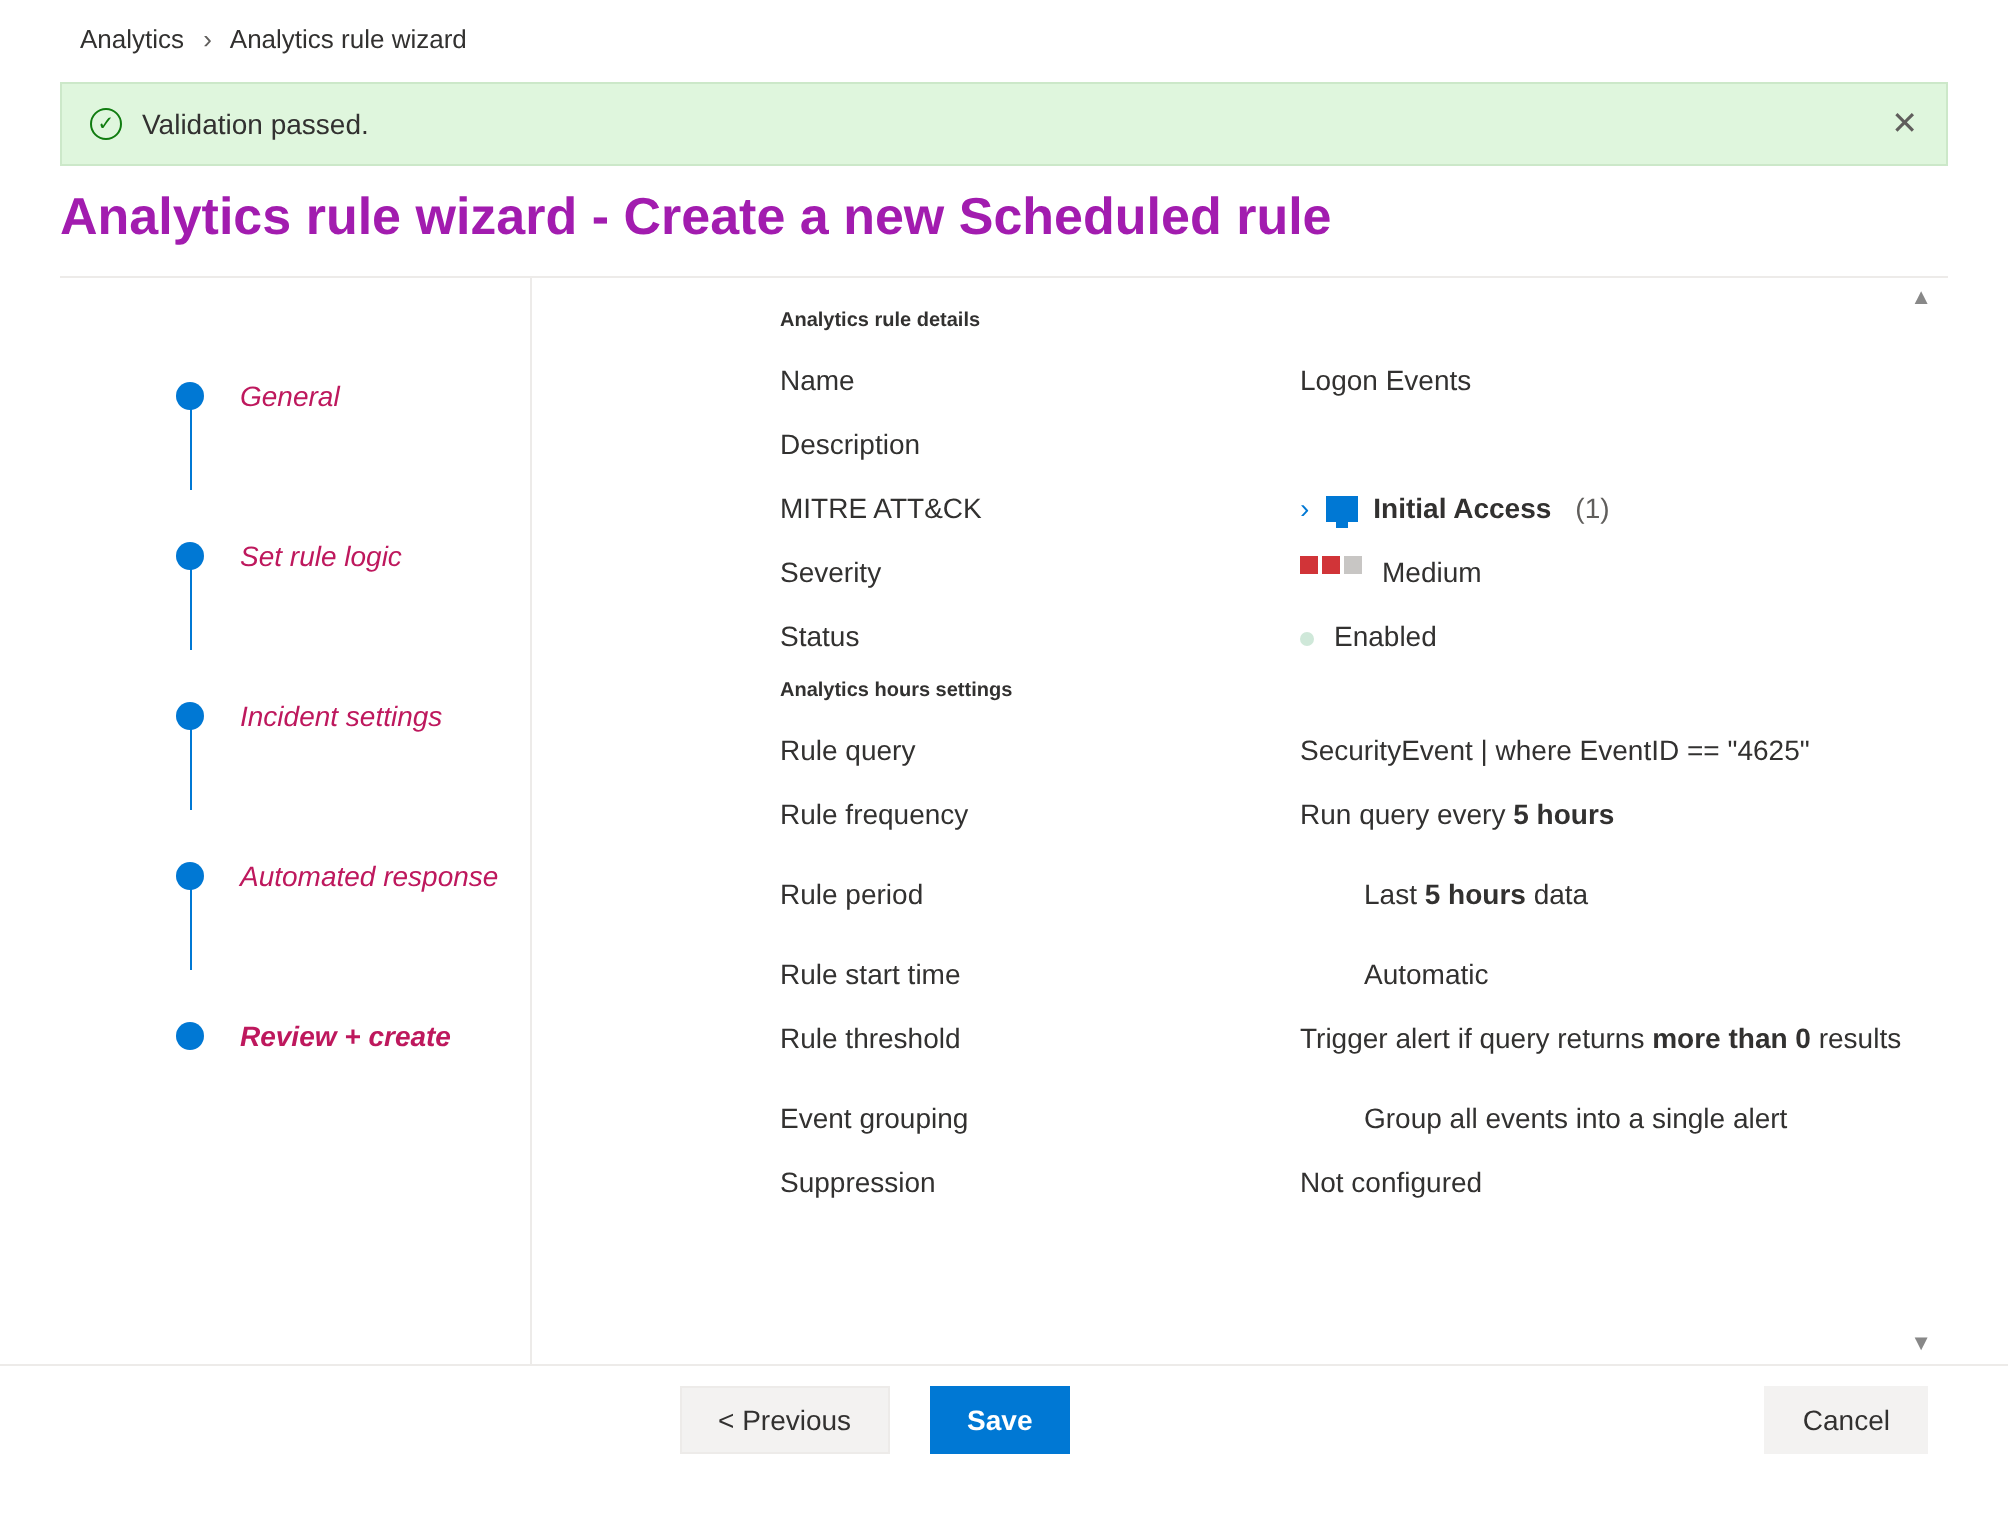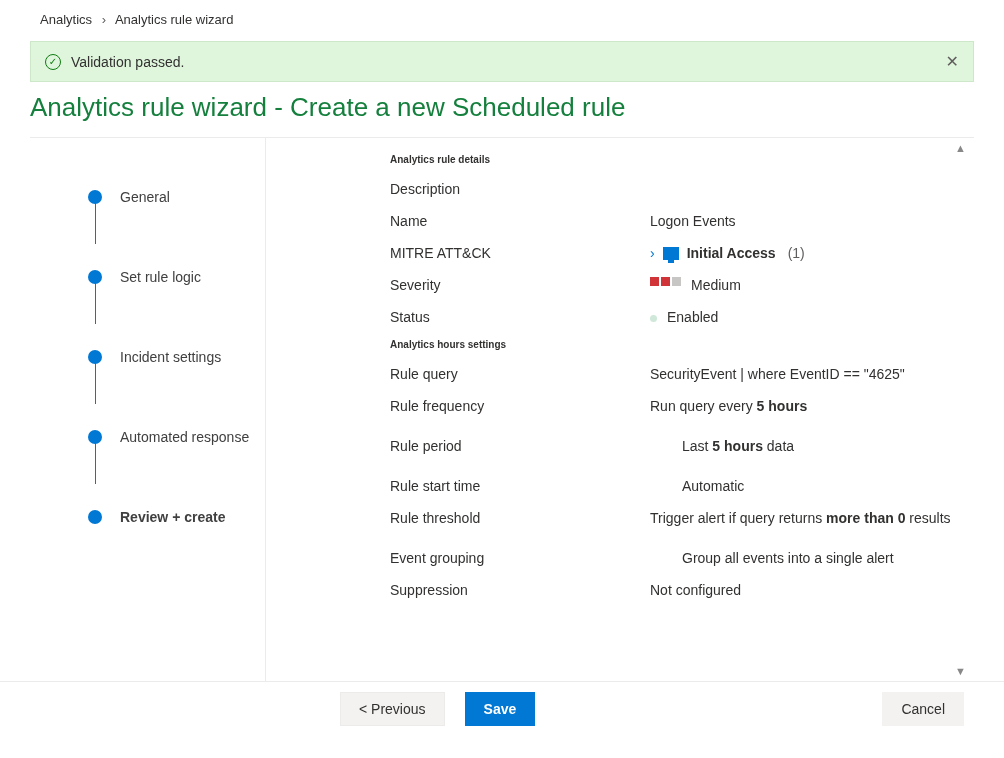--- a/index.html
+++ b/index.html
@@ -31,22 +31,22 @@
   }
   .validation-left { display: flex; align-items: center; gap: 10px; }
   .check-icon {
     width: 16px; height:16px; border:1.5px solid #107c10; border-radius:50%;
     display:inline-flex; align-items:center; justify-content:center; color:#107c10; font-size:10px;
   }
   .close-x { cursor:pointer; color:#605e5c; font-size:16px; }
   h1.page-title {
     margin: 4px 0 14px 30px;
     font-size: 26px;
-    font-weight: 400;
-    color: #15803d;
+    font-weight: 700;
+    color: #a21caf;
   }
   .content-frame {
     border-top: 1px solid #edebe9;
     margin: 0 30px;
     height: 544px;
     position: relative;
     display: flex;
   }
   .stepper-col {
     width: 236px;
@@ -54,21 +54,21 @@
     padding: 46px 0 0 58px;
   }
   .step { display:flex; align-items:center; gap:18px; height:26px; position:relative; }
   .step + .step { margin-top: 54px; }
   .step-dot {
     width:14px; height:14px; background:#0078d4; border-radius:50%; position:relative; z-index:2;
   }
   .step-connector {
     position:absolute; left:6.5px; top:14px; width:1px; height:46px; background:#0078d4; z-index:1;
   }
-  .step-label { font-size:14px; color:#404040; cursor:pointer; }
+  .step-label { font-size:14px; color:#be185d; cursor:pointer;font-style:italic; }
   .step-label.active { font-weight:700; }
   .details-col {
     flex:1;
     overflow-y: auto;
     padding: 16px 0 16px 124px;
     position:relative;
   }
   .scroll-arrow-up { position:absolute; right:8px; top:4px; color:#888; font-size:11px; }
   .scroll-arrow-down { position:absolute; right:8px; bottom:4px; color:#888; font-size:11px; }
   .section-header { font-weight:600; font-size:10px; margin-bottom:8px; }
@@ -159,26 +159,26 @@
       <span class="step-label active">Review + create</span>
     </div>
   </div>
 
   <div class="details-col">
     <span class="scroll-arrow-up">▲</span>
 
     <div class="section-header">Analytics rule details</div>
 
     <div class="kv">
+      <div class="k">Name</div>
+      <div class="v">Logon Events</div>
+    </div>
+    <div class="kv">
       <div class="k">Description</div>
       <div class="v"></div>
-    </div>
-    <div class="kv">
-      <div class="k">Name</div>
-      <div class="v">Logon Events</div>
     </div>
     <div class="kv">
       <div class="k">MITRE ATT&amp;CK</div>
       <div class="v mitre">
         <span class="chev">›</span>
         <span class="mitre-icon"></span>
         <span class="mitre-name">Initial Access</span>
         <span class="mitre-count">(1)</span>
       </div>
     </div>

